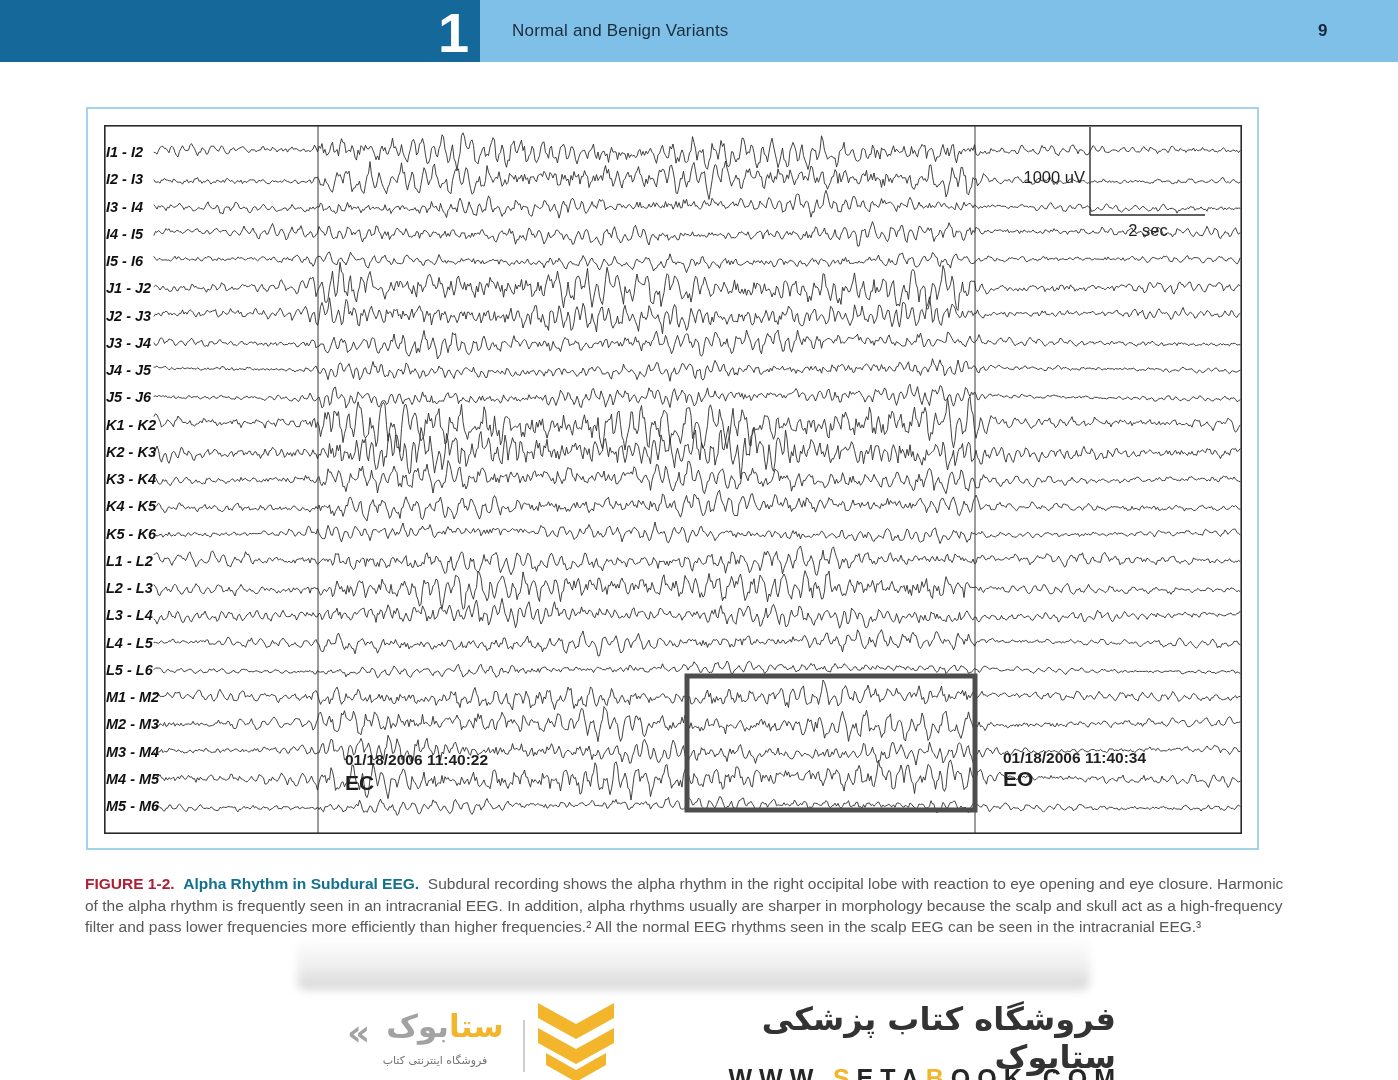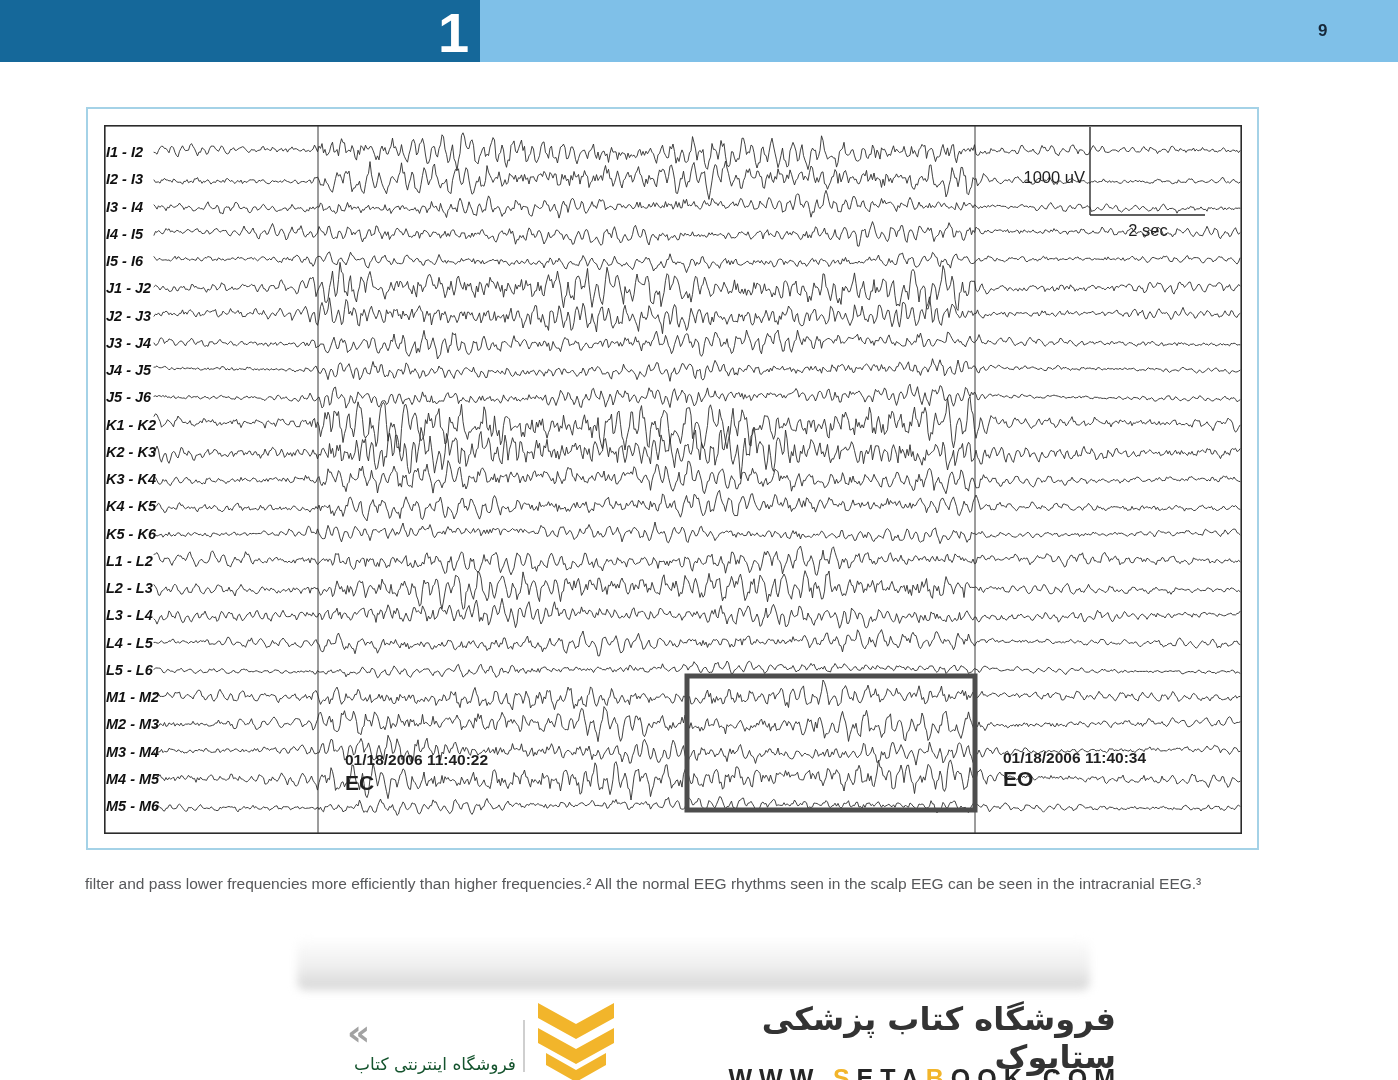--- a/index.html
+++ b/index.html
@@ -41,37 +41,38 @@
   .scan-shadow{position:absolute;left:297px;top:938px;width:793px;height:52px;
                background:linear-gradient(180deg,#fefefe 0%,#efefef 55%,#d6d6d6 100%);
                filter:blur(4px);border-radius:8px;}
   .logo-quote{position:absolute;left:347px;top:1012px;font-size:36px;font-weight:700;color:#a2a2a2;
               font-family:"DejaVu Sans",sans-serif;}
   .logo-word{position:absolute;left:374px;top:1004px;width:142px;text-align:center;direction:rtl;
              font-family:"DejaVu Sans",sans-serif;font-size:31px;font-weight:700;line-height:44px;}
   .logo-word .yl-part{color:#f2b52b;}
   .logo-word .gr-part{color:#a2a2a2;}
   .logo-sub{position:absolute;left:352px;top:1054px;width:166px;text-align:center;direction:rtl;
-            font-family:"DejaVu Sans",sans-serif;font-size:17px;color:#14532d;}
+            font-family:"DejaVu Sans",sans-serif;font-size:11px;color:#737373;}
   .logo-divider{position:absolute;left:523px;top:1020px;width:2px;height:52px;background:#cfcfcf;}
   .logo-chevrons{position:absolute;left:538px;top:1003px;}
   .store-title{position:absolute;left:688px;top:1000px;width:428px;text-align:right;direction:rtl;
                font-family:"DejaVu Sans",sans-serif;font-size:32px;font-weight:700;color:#333333;}
   .store-url{position:absolute;left:688px;top:1064px;width:434px;text-align:right;
              font-size:25px;font-weight:700;letter-spacing:7px;color:#262626;}
   .store-url .yl{color:#f2b52b;}
 </style>
 </head>
 <body>
 
 <div class="page">
 
   <header class="topbar">
     <div class="topbar-dark"></div>
     <div class="chapter-num">1</div>
+    <div class="topbar-title">Normal and Benign Variants</div>
     <div class="topbar-page">9</div>
   </header>
 
   <section class="figure-frame"></section>
   <svg id="eeg-svg" viewBox="0 0 1138 709">
     <rect class="plot-border" x="0.8" y="0.8" width="1136.4" height="707.4"></rect>
     <line class="divider" x1="214" y1="1" x2="214" y2="708"></line>
     <line class="divider" x1="871" y1="1" x2="871" y2="708"></line>
     <g id="traces">
         <path d="M50.0 27.3L51.5 27.8L53.0 29.2L54.5 25.5L56.0 22.6L57.5 21.3L59.0 21.4L60.5 23.5L62.0 23.4L63.5 25.5L65.0 27.8L66.5 22.4L68.0 21.3L69.5 22.9L71.0 27.5L72.5 30.6L74.0 31.9L75.5 26.3L77.0 23.4L78.5 20.8L80.0 23.8L81.5 25.7L83.0 25.4L84.5 25.2L86.0 20.3L87.5 18.6L89.0 21.4L90.5 23.7L92.0 27.1L93.5 30.9L95.0 27.0L96.5 27.3L98.0 22.8L99.5 23.8L101.0 25.6L102.5 29.3L104.0 28.4L105.5 23.8L107.0 21.2L108.5 21.1L110.0 21.3L111.5 23.9L113.0 25.1L114.5 26.3L116.0 23.5L117.5 20.8L119.0 22.3L120.5 25.6L122.0 28.2L123.5 28.9L125.0 28.0L126.5 24.5L128.0 24.4L129.5 22.7L131.0 25.2L132.5 25.3L134.0 24.0L135.5 23.1L137.0 22.5L138.5 21.7L140.0 22.3L141.5 24.4L143.0 25.7L144.5 27.5L146.0 26.7L147.5 24.4L149.0 25.1L150.5 24.7L152.0 26.8L153.5 25.7L155.0 25.2L156.5 25.0L158.0 22.0L159.5 21.5L161.0 25.0L162.5 24.1L164.0 23.8L165.5 25.3L167.0 25.3L168.5 22.1L170.0 23.8L171.5 24.4L173.0 27.0L174.5 25.1L176.0 24.5L177.5 23.4L179.0 26.1L180.5 24.7L182.0 23.8L183.5 27.1L185.0 24.3L186.5 23.9L188.0 21.9L189.5 24.4L191.0 23.7L192.5 23.8L194.0 24.8L195.5 25.8L197.0 26.0L198.5 24.6L200.0 24.1L201.5 26.5L203.0 26.0L204.5 25.4L206.0 26.7L207.5 25.4L209.0 24.1L210.5 20.1L212.0 23.0L213.5 26.7L215.0 21.1L216.5 23.4L218.0 18.6L219.5 27.9L221.0 24.4L222.5 30.3L224.0 29.4L225.5 26.7L227.0 20.5L228.5 17.2L230.0 27.1L231.5 26.7L233.0 24.5L234.5 30.8L236.0 19.8L237.5 13.7L239.0 17.6L240.5 17.8L242.0 27.8L243.5 26.0L245.0 25.0L246.5 26.7L248.0 20.6L249.5 24.2L251.0 32.2L252.5 35.1L254.0 25.2L255.5 29.5L257.0 20.7L258.5 22.2L260.0 25.5L261.5 20.2L263.0 23.5L264.5 24.1L266.0 21.6L267.5 21.7L269.0 25.3L270.5 29.4L272.0 34.7L273.5 30.9L275.0 34.9L276.5 24.5L278.0 21.0L279.5 25.8L281.0 22.5L282.5 28.7L284.0 29.2L285.5 24.4L287.0 21.2L288.5 13.1L290.0 23.0L291.5 21.7L293.0 26.1L294.5 30.9L296.0 27.8L297.5 19.6L299.0 27.7L300.5 31.7L302.0 34.8L303.5 37.2L305.0 29.3L306.5 24.0L308.0 16.5L309.5 14.4L311.0 18.6L312.5 30.0L314.0 27.8L315.5 19.1L317.0 17.5L318.5 13.4L320.0 19.1L321.5 30.0L323.0 38.4L324.5 38.1L326.0 33.8L327.5 23.5L329.0 21.6L330.5 21.8L332.0 29.6L333.5 32.1L335.0 23.7L336.5 19.8L338.0 9.8L339.5 11.7L341.0 24.2L342.5 29.4L344.0 37.7L345.5 35.5L347.0 26.7L348.5 19.8L350.0 33.7L351.5 37.0L353.0 45.6L354.5 34.9L356.0 28.3L357.5 10.5L359.0 7.8L360.5 12.0L362.0 20.7L363.5 23.5L365.0 23.5L366.5 16.6L368.0 14.8L369.5 20.3L371.0 36.0L372.5 37.3L374.0 38.9L375.5 31.7L377.0 28.4L378.5 24.0L380.0 22.0L381.5 31.5L383.0 29.1L384.5 30.6L386.0 22.0L387.5 17.6L389.0 12.6L390.5 15.0L392.0 33.1L393.5 36.9L395.0 29.3L396.5 27.6L398.0 20.0L399.5 24.9L401.0 37.2L402.5 42.3L404.0 34.8L405.5 35.7L407.0 20.4L408.5 18.8L410.0 15.9L411.5 26.0L413.0 28.0L414.5 23.7L416.0 19.3L417.5 15.1L419.0 25.5L420.5 21.3L422.0 36.6L423.5 35.9L425.0 30.8L426.5 28.7L428.0 21.3L429.5 24.0L431.0 35.0L432.5 37.7L434.0 34.7L435.5 30.6L437.0 21.7L438.5 17.6L440.0 16.9L441.5 27.7L443.0 29.0L444.5 33.3L446.0 23.2L447.5 21.1L449.0 31.7L450.5 33.2L452.0 32.4L453.5 38.0L455.0 29.8L456.5 22.1L458.0 21.2L459.5 19.1L461.0 22.6L462.5 33.7L464.0 33.5L465.5 29.1L467.0 22.1L468.5 21.9L470.0 25.8L471.5 34.4L473.0 38.8L474.5 33.5L476.0 28.9L477.5 26.6L479.0 25.5L480.5 25.1L482.0 29.2L483.5 33.7L485.0 26.5L486.5 25.6L488.0 23.1L489.5 19.0L491.0 29.4L492.5 33.4L494.0 27.0L495.5 34.8L497.0 29.9L498.5 26.7L500.0 26.1L501.5 30.8L503.0 28.9L504.5 37.4L506.0 28.4L507.5 22.4L509.0 27.2L510.5 26.8L512.0 26.9L513.5 34.6L515.0 27.6L516.5 30.5L518.0 27.6L519.5 28.3L521.0 29.0L522.5 34.5L524.0 28.1L525.5 32.6L527.0 29.7L528.5 31.0L530.0 30.1L531.5 32.7L533.0 31.4L534.5 25.7L536.0 24.4L537.5 30.4L539.0 26.4L540.5 30.3L542.0 26.2L543.5 28.8L545.0 26.0L546.5 23.2L548.0 27.2L549.5 28.9L551.0 34.2L552.5 38.3L554.0 29.8L555.5 28.5L557.0 23.7L558.5 20.2L560.0 27.3L561.5 30.3L563.0 33.0L564.5 32.5L566.0 21.5L567.5 24.0L569.0 19.0L570.5 26.5L572.0 38.2L573.5 32.6L575.0 36.5L576.5 29.2L578.0 24.9L579.5 28.5L581.0 36.7L582.5 37.4L584.0 35.6L585.5 27.9L587.0 25.8L588.5 11.6L590.0 17.7L591.5 23.9L593.0 35.2L594.5 27.1L596.0 25.4L597.5 27.7L599.0 24.5L600.5 37.3L602.0 42.7L603.5 44.3L605.0 36.0L606.5 32.2L608.0 18.5L609.5 24.4L611.0 24.3L612.5 26.7L614.0 34.3L615.5 26.1L617.0 15.5L618.5 21.5L620.0 18.6L621.5 31.2L623.0 39.6L624.5 41.9L626.0 39.3L627.5 26.7L629.0 27.0L630.5 33.2L632.0 37.0L633.5 33.6L635.0 34.3L636.5 25.0L638.0 13.2L639.5 13.3L641.0 19.6L642.5 29.5L644.0 26.8L645.5 27.8L647.0 20.1L648.5 21.1L650.0 27.7L651.5 37.4L653.0 43.0L654.5 37.9L656.0 37.7L657.5 24.0L659.0 21.9L660.5 29.6L662.0 30.5L663.5 37.0L665.0 27.4L666.5 18.8L668.0 13.2L669.5 21.0L671.0 28.1L672.5 34.8L674.0 42.6L675.5 37.4L677.0 30.4L678.5 23.1L680.0 34.8L681.5 35.7L683.0 42.1L684.5 40.6L686.0 25.9L687.5 21.8L689.0 17.4L690.5 21.1L692.0 26.1L693.5 36.2L695.0 34.4L696.5 25.1L698.0 19.7L699.5 30.6L701.0 35.2L702.5 39.1L704.0 44.5L705.5 38.1L707.0 26.6L708.5 23.1L710.0 25.5L711.5 25.2L713.0 34.7L714.5 31.5L716.0 25.3L717.5 10.8L719.0 15.5L720.5 25.4L722.0 29.4L723.5 34.1L725.0 32.7L726.5 31.6L728.0 31.1L729.5 33.1L731.0 33.0L732.5 42.1L734.0 37.4L735.5 26.7L737.0 24.8L738.5 23.5L740.0 17.3L741.5 28.2L743.0 30.0L744.5 30.2L746.0 28.5L747.5 25.1L749.0 24.7L750.5 30.9L752.0 35.3L753.5 36.1L755.0 35.6L756.5 33.8L758.0 24.1L759.5 23.6L761.0 24.8L762.5 32.1L764.0 33.6L765.5 29.4L767.0 29.3L768.5 20.0L770.0 23.4L771.5 32.7L773.0 25.1L774.5 28.0L776.0 34.1L777.5 22.8L779.0 24.9L780.5 24.2L782.0 27.4L783.5 31.5L785.0 29.0L786.5 30.4L788.0 25.1L789.5 20.8L791.0 27.0L792.5 24.1L794.0 26.0L795.5 27.6L797.0 26.9L798.5 26.4L800.0 21.4L801.5 27.6L803.0 31.6L804.5 31.1L806.0 30.2L807.5 21.5L809.0 28.5L810.5 25.5L812.0 29.2L813.5 32.1L815.0 24.8L816.5 22.9L818.0 19.4L819.5 21.3L821.0 20.4L822.5 33.4L824.0 26.1L825.5 25.0L827.0 23.2L828.5 24.4L830.0 30.7L831.5 36.6L833.0 31.8L834.5 32.0L836.0 30.8L837.5 23.6L839.0 19.5L840.5 26.1L842.0 29.5L843.5 22.9L845.0 30.9L846.5 26.6L848.0 20.1L849.5 19.6L851.0 32.5L852.5 37.8L854.0 30.0L855.5 26.0L857.0 29.1L858.5 25.4L860.0 23.9L861.5 26.3L863.0 24.5L864.5 23.6L866.0 26.4L867.5 22.8L869.0 25.4L870.5 19.7L872.0 29.2L873.5 30.3L875.0 29.9L876.5 26.5L878.0 28.1L879.5 27.9L881.0 26.0L882.5 28.8L884.0 27.7L885.5 28.2L887.0 23.5L888.5 25.4L890.0 25.0L891.5 25.7L893.0 27.0L894.5 26.0L896.0 26.0L897.5 23.0L899.0 23.7L900.5 27.1L902.0 27.0L903.5 27.4L905.0 28.2L906.5 26.8L908.0 25.1L909.5 25.8L911.0 25.5L912.5 28.6L914.0 28.5L915.5 24.6L917.0 20.6L918.5 20.4L920.0 23.3L921.5 25.1L923.0 26.0L924.5 26.8L926.0 25.9L927.5 26.2L929.0 24.0L930.5 27.0L932.0 27.9L933.5 29.3L935.0 28.5L936.5 24.3L938.0 20.5L939.5 23.0L941.0 22.1L942.5 25.5L944.0 26.0L945.5 24.3L947.0 20.8L948.5 21.2L950.0 23.7L951.5 28.5L953.0 29.0L954.5 30.9L956.0 27.4L957.5 25.6L959.0 23.3L960.5 25.0L962.0 26.1L963.5 26.8L965.0 26.8L966.5 21.8L968.0 20.2L969.5 20.0L971.0 23.7L972.5 24.5L974.0 28.8L975.5 24.9L977.0 24.9L978.5 25.2L980.0 26.7L981.5 29.4L983.0 29.7L984.5 29.3L986.0 26.2L987.5 23.5L989.0 20.6L990.5 21.8L992.0 24.9L993.5 26.0L995.0 26.1L996.5 24.2L998.0 21.1L999.5 22.5L1001.0 26.9L1002.5 27.2L1004.0 27.5L1005.5 27.0L1007.0 25.9L1008.5 25.0L1010.0 25.0L1011.5 25.0L1013.0 25.8L1014.5 26.8L1016.0 24.7L1017.5 24.0L1019.0 22.9L1020.5 22.6L1022.0 25.7L1023.5 26.5L1025.0 26.5L1026.5 24.4L1028.0 22.4L1029.5 22.9L1031.0 25.6L1032.5 27.1L1034.0 26.7L1035.5 27.2L1037.0 25.7L1038.5 22.9L1040.0 21.6L1041.5 24.2L1043.0 24.6L1044.5 26.4L1046.0 22.4L1047.5 22.9L1049.0 24.0L1050.5 24.7L1052.0 25.4L1053.5 28.6L1055.0 26.1L1056.5 26.4L1058.0 24.6L1059.5 24.3L1061.0 24.3L1062.5 25.4L1064.0 27.7L1065.5 25.1L1067.0 21.7L1068.5 21.3L1070.0 22.6L1071.5 25.3L1073.0 25.1L1074.5 26.2L1076.0 23.7L1077.5 24.2L1079.0 25.7L1080.5 25.0L1082.0 27.4L1083.5 25.2L1085.0 24.9L1086.5 24.8L1088.0 25.2L1089.5 23.0L1091.0 26.1L1092.5 24.3L1094.0 25.9L1095.5 25.2L1097.0 25.1L1098.5 22.5L1100.0 24.8L1101.5 24.9L1103.0 24.8L1104.5 26.0L1106.0 26.2L1107.5 24.8L1109.0 24.1L1110.5 26.5L1112.0 26.2L1113.5 27.0L1115.0 25.7L1116.5 25.8L1118.0 24.1L1119.5 22.7L1121.0 24.5L1122.5 26.9L1124.0 25.1L1125.5 26.4L1127.0 26.4L1128.5 25.2L1130.0 25.1L1131.5 26.2L1133.0 25.4L1134.5 27.6L1136.0 25.7" class="trace"></path>
@@ -134,26 +135,29 @@
       <text class="cal-text" x="981" y="58" text-anchor="end">1000 uV</text>
       <text class="cal-text" x="1044" y="111" text-anchor="middle">2 sec</text>
     </g>
     <text class="ts" x="241" y="640">01/18/2006 11:40:22</text>
     <text class="ev" x="241" y="665">EC</text>
     <text class="ts" x="899" y="638">01/18/2006 11:40:34</text>
     <text class="ev" x="899" y="661">EO</text>
   </svg>
 
   <div class="caption">
+    <div class="line"><span class="fig-label">FIGURE 1-2.</span>&nbsp;&nbsp;<span class="fig-title">Alpha Rhythm in Subdural EEG.</span>&nbsp;&nbsp;<span>Subdural recording shows the alpha rhythm in the right occipital lobe with reaction to eye opening and eye closure. Harmonic</span></div>
+    <div class="line">of the alpha rhythm is frequently seen in an intracranial EEG. In addition, alpha rhythms usually are sharper in morphology because the scalp and skull act as a high-frequency</div>
     <div class="line">filter and pass lower frequencies more efficiently than higher frequencies.² All the normal EEG rhythms seen in the scalp EEG can be seen in the intracranial EEG.³</div>
   </div>
 
   <div class="scan-shadow"></div>
 
   <div class="logo-quote">«</div>
+  <div class="logo-word"><span class="yl-part">ستا</span><span class="gr-part">بوک</span></div>
   <div class="logo-sub">فروشگاه اینترنتی کتاب</div>
   <div class="logo-divider"></div>
   <svg class="logo-chevrons" width="76" height="80" viewBox="0 0 76 80">
     <polygon points="0,0 38,21 76,0 76,15 38,36 0,15" fill="#f2b52b"></polygon>
     <polygon points="0,25 38,46 76,25 76,40 38,61 0,40" fill="#f2b52b"></polygon>
     <polygon points="8,50 38,67 68,50 68,62 38,79 8,62" fill="#f2b52b"></polygon>
   </svg>
 
   <div class="store-title">فروشگاه کتاب پزشکی ستابوک</div>
   <div class="store-url"><span>WWW.</span><span class="yl">S</span><span>ETA</span><span class="yl">B</span><span>OOK.COM</span></div>

